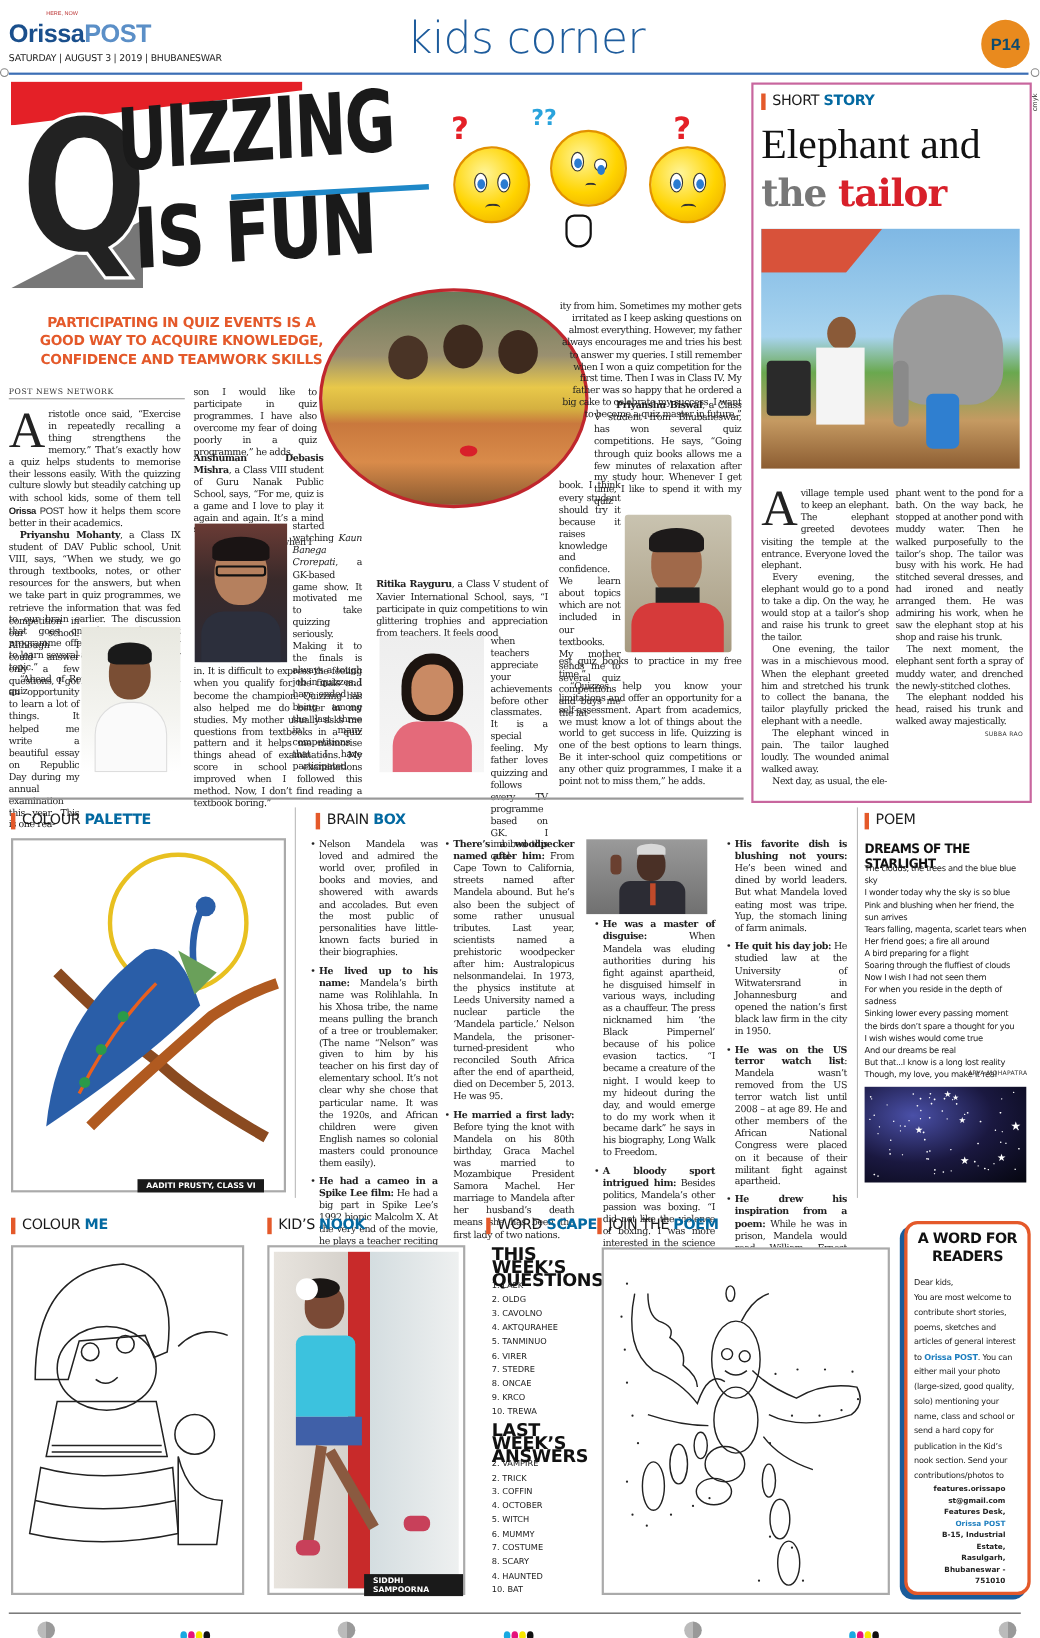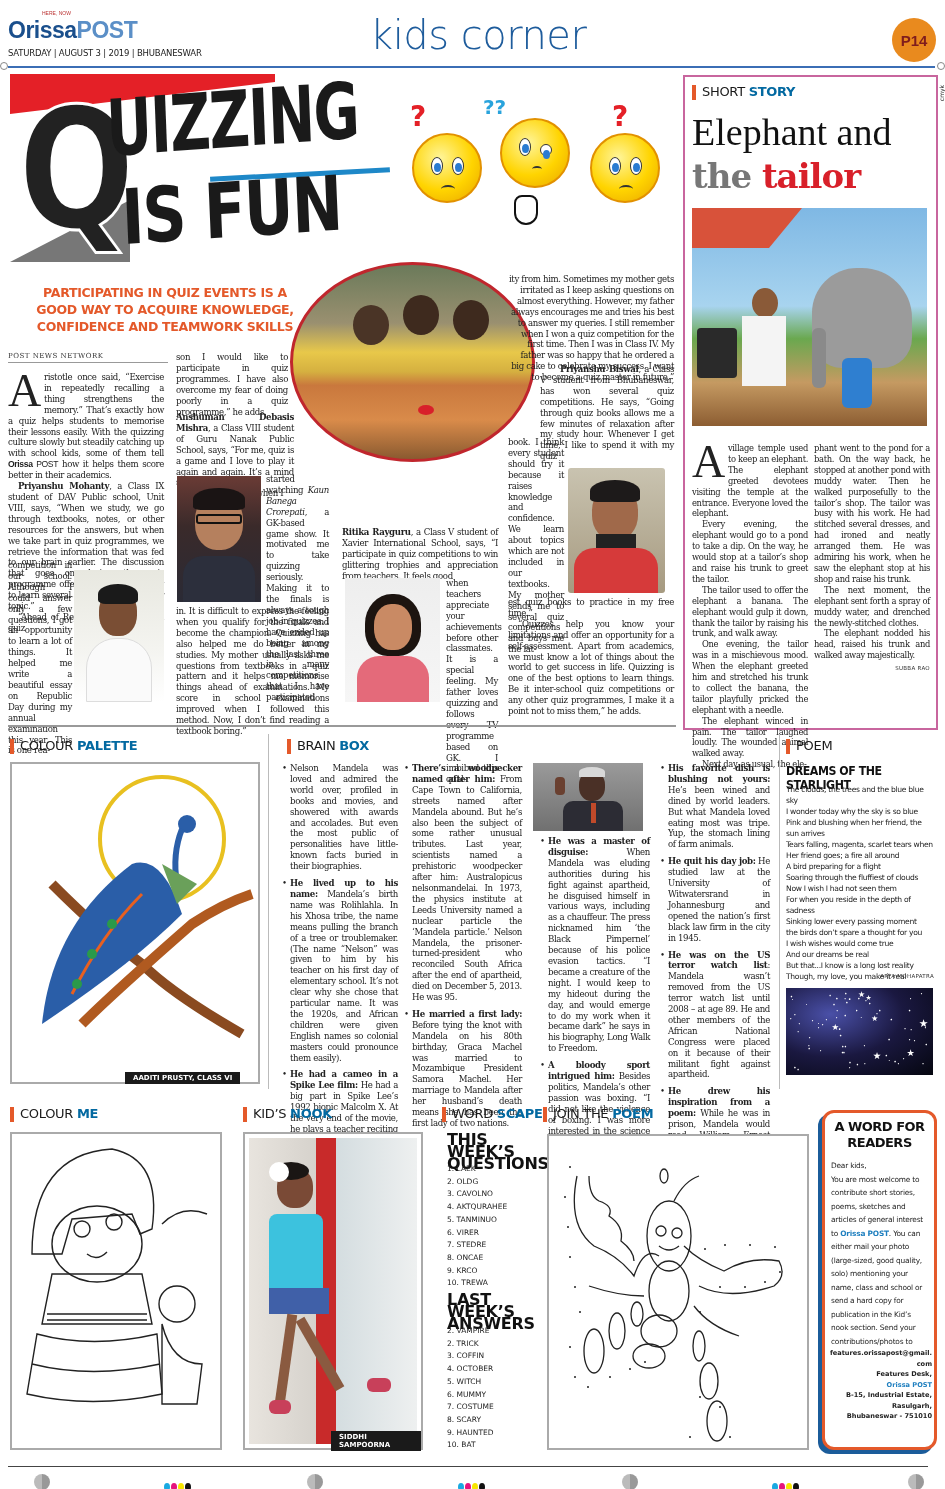--- a/index.html
+++ b/index.html
@@ -5,21 +5,21 @@
 *{box-sizing:border-box;margin:0;padding:0}
 body{width:945px;height:1489px;background:#fff;position:relative;overflow:hidden;font-family:"DejaVu Serif",serif;color:#222}
 .abs{position:absolute}
 .sans{font-family:"Liberation Sans",sans-serif}
 
 #logo{left:8px;top:17px;font-family:"Liberation Sans",sans-serif;font-weight:bold;font-size:23px;letter-spacing:-0.5px;color:#1a4f8c}
 #logo .post{color:#5b8fc7}
 #logo .tag{position:absolute;left:34px;top:-7px;font-size:5px;color:#b33;font-weight:normal;letter-spacing:0}
 #dateline{left:8px;top:48px;font-family:"DejaVu Sans",sans-serif;font-size:8.5px;letter-spacing:-0.2px;color:#222}
 #section-title{left:370px;top:12px;font-family:"DejaVu Sans",sans-serif;font-weight:300;font-size:40px;color:#1e5c9c;letter-spacing:-0.5px}
-#page-badge{left:892px;top:18px;width:44px;height:44px;border-radius:50%;background:#e98a1e;color:#7f1d1d;font-family:"Liberation Sans",sans-serif;font-weight:bold;font-size:15px;display:flex;align-items:center;justify-content:center}
+#page-badge{left:892px;top:18px;width:44px;height:44px;border-radius:50%;background:#e98a1e;color:#0c4a6e;font-family:"Liberation Sans",sans-serif;font-weight:bold;font-size:15px;display:flex;align-items:center;justify-content:center}
 #header-rule{left:8px;top:66px;width:927px;height:2px;background:#3b6eb5}
 
 #red-banner{left:10px;top:74px;width:265px;height:40px;background:#e42027;clip-path:polygon(0 0,100% 0,100% 20%,0 100%)}
 #gray-wedge{left:10px;top:200px;width:120px;height:62px;background:#777;clip-path:polygon(100% 0,100% 100%,0 100%)}
 #q-letter{left:18px;top:86px;font-family:"DejaVu Sans",sans-serif;font-weight:bold;font-size:168px;line-height:1;color:#222;-webkit-text-stroke:3px #fff;transform:scaleX(0.82);transform-origin:left top}
 #headline-1{left:105px;top:90px;font-family:"DejaVu Sans",sans-serif;font-weight:bold;font-size:78px;line-height:1;color:#1a1a1a;transform:scaleX(0.72) rotate(-3deg);transform-origin:left top;letter-spacing:-2px}
 #headline-2{left:120px;top:180px;font-family:"DejaVu Sans",sans-serif;font-weight:bold;font-size:76px;line-height:1;color:#1a1a1a;transform:scaleX(0.8) rotate(-3deg);transform-origin:left top;letter-spacing:-2px}
 #blue-stripe{left:210px;top:172px;width:180px;height:5px;background:#1e88c8;transform:rotate(-3deg)}
 .emoji{width:70px;height:70px;border-radius:50%;background:radial-gradient(circle at 40% 35%,#fff59a,#ffd400 55%,#e8a400);border:2px solid #e29100}
 .emoji .eye{position:absolute;width:12px;height:18px;background:#fff;border:1px solid #333;border-radius:50%;top:22px}
@@ -52,21 +52,21 @@
 #poem-title{left:786px;top:764px;font-family:"DejaVu Sans",sans-serif;font-weight:bold;font-size:12px;color:#111;letter-spacing:-0.5px;transform:scaleX(0.92);transform-origin:left}
 .poem-line{font-family:"DejaVu Sans",sans-serif;font-size:7.6px;line-height:11px;color:#222;letter-spacing:-0.3px}
 .small-caps{font-family:"DejaVu Sans",sans-serif;font-size:5.5px;letter-spacing:0.3px;color:#333}
 #stars{left:786px;top:988px;width:147px;height:87px;background:radial-gradient(ellipse at 30% 30%,#4a50a8,#1a1840 50%,#05060f 100%);overflow:hidden}
 .star{position:absolute;color:#fff;font-size:8px;line-height:1}
 .wordhead{font-family:"DejaVu Sans",sans-serif;font-weight:bold;font-size:16px;line-height:12px;color:#111;letter-spacing:-0.3px}
 .wordlist{font-family:"DejaVu Sans",sans-serif;font-size:7.5px;line-height:12.7px;color:#222}
 #readers-box{left:822px;top:1110px;width:115px;height:340px;border:3px solid #e4592a;border-radius:12px;box-shadow:-4px 4px 0 #1b5c9a;background:#fff}
 #readers-title{text-align:center;font-family:"DejaVu Sans",sans-serif;font-weight:bold;font-size:13px;line-height:16px;color:#111;margin-top:6px;letter-spacing:-0.5px}
 .readers-txt{font-family:"DejaVu Sans",sans-serif;font-size:7.4px;line-height:13.5px;color:#222;padding:0 6px;letter-spacing:-0.2px}
-.readers-addr{font-family:"DejaVu Sans",sans-serif;font-weight:bold;font-size:6.6px;line-height:10.5px;text-align:right;padding:0 2px;color:#222}
+.readers-addr{font-family:"DejaVu Sans",sans-serif;font-weight:bold;font-size:6.6px;line-height:10.5px;text-align:right;padding:0 20px;color:#222}
 .blue-b{color:#1f7fbf;font-weight:bold}
 
 #footer-rule{left:8px;top:1466px;width:920px;height:1px;background:#444}
 .reg-dot{width:16px;height:16px;border-radius:50%;background:linear-gradient(90deg,#bbb 50%,#999 50%)}
 .cmyk span{display:inline-block;width:6px;height:8px;border-radius:50%;margin-right:1px}
 #side-cmyk{font-family:"DejaVu Sans",sans-serif;font-size:6px;writing-mode:vertical-rl;transform:rotate(180deg)}
 .vrule{background:#bbb;width:1px}
 </style>
 </head>
 <body>
@@ -184,21 +184,20 @@
   <div style="position:absolute;left:120px;top:60px;width:100px;height:100px;border-radius:45% 50% 30% 30%;background:#9b9b9b"></div>
   <div style="position:absolute;left:120px;top:120px;width:14px;height:60px;background:#8a8a8a;border-radius:6px"></div>
   <div style="position:absolute;left:60px;top:80px;width:26px;height:30px;border-radius:50%;background:#8a5a38"></div>
   <div style="position:absolute;left:50px;top:108px;width:44px;height:70px;background:#f4f4f4"></div>
   <div style="position:absolute;left:150px;top:150px;width:30px;height:50px;background:#2f7fd0;border-radius:6px"></div>
   <div style="position:absolute;left:5px;top:120px;width:40px;height:50px;background:#2a2a2a;border-radius:4px"></div>
 </div>
 <div class="abs txt" style="left:692px;top:443px;width:116px;font-size:8.4px">
   <span class="dropcap">A</span><span> village temple used to keep an elephant. The elephant greeted devotees visiting the temple at the entrance. Everyone loved the elephant.</span>
   <div style="text-indent:10px">Every evening, the elephant would go to a pond to take a dip. On the way, he would stop at a tailor’s shop and raise his trunk to greet the tailor.</div>
-  <div style="text-indent:10px">The tailor used to offer the elephant a banana. The elephant would gulp it down, thank the tailor by raising his trunk, and walk away.</div>
   <div style="text-indent:10px">One evening, the tailor was in a mischievous mood. When the elephant greeted him and stretched his trunk to collect the banana, the tailor playfully pricked the elephant with a needle.</div>
   <div style="text-indent:10px">The elephant winced in pain. The tailor laughed loudly. The wounded animal walked away.</div>
   <div style="text-indent:10px">Next day, as usual, the ele-</div>
 </div>
 <div class="abs txt" style="left:814px;top:443px;width:116px;font-size:8.4px">
   <div>phant went to the pond for a bath. On the way back, he stopped at another pond with muddy water. Then he walked purposefully to the tailor’s shop. The tailor was busy with his work. He had stitched several dresses, and had ironed and neatly arranged them. He was admiring his work, when he saw the elephant stop at his shop and raise his trunk.</div>
   <div style="text-indent:10px">The next moment, the elephant sent forth a spray of muddy water, and drenched the newly-stitched clothes.</div>
   <div style="text-indent:10px">The elephant nodded his head, raised his trunk and walked away majestically.</div>
   <div class="small-caps" style="text-align:right;margin-top:2px">SUBBA RAO</div>
 </div>
@@ -241,21 +240,21 @@
   <div style="position:absolute;left:30px;top:38px;width:60px;height:30px;background:#2c2c34;border-radius:10px 10px 0 0"></div>
   <div style="position:absolute;left:58px;top:40px;width:5px;height:20px;background:#c04a2a"></div>
   <div style="position:absolute;left:22px;top:14px;width:10px;height:18px;background:#6a4030;border-radius:4px"></div>
 </div>
 <div class="abs txt" id="bb-col3" style="left:540px;top:836px;width:110px">
     <div style="position: relative; padding-left: 8px; margin-bottom: 6px;"><span style="position: absolute; left: 0px; top: 0px;">•</span><b>He was a master of disguise:</b><span> When Mandela was eluding authorities during his fight against apartheid, he disguised himself in various ways, including as a chauffeur. The press nicknamed him ‘the Black Pimpernel’ because of his police evasion tactics. “I became a creature of the night. I would keep to my hideout during the day, and would emerge to do my work when it became dark” he says in his biography, Long Walk to Freedom.</span></div>
     <div style="position: relative; padding-left: 8px; margin-bottom: 6px;"><span style="position: absolute; left: 0px; top: 0px;">•</span><b>A bloody sport intrigued him:</b><span> Besides politics, Mandela’s other passion was boxing. “I did not like the violence of boxing. I was more interested in the science of it - how you move your body to protect yourself, how you use a plan to attack and retreat, and how you pace yourself through a fight,” he says in his biography.</span></div>
   </div>
 <div class="abs txt" id="bb-col4" style="left:660px;top:763px;width:110px">
     <div style="position: relative; padding-left: 8px; margin-bottom: 6px;"><span style="position: absolute; left: 0px; top: 0px;">•</span><b>His favorite dish is blushing not yours:</b><span> He’s been wined and dined by world leaders. But what Mandela loved eating most was tripe. Yup, the stomach lining of farm animals.</span></div>
-    <div style="position: relative; padding-left: 8px; margin-bottom: 6px;"><span style="position: absolute; left: 0px; top: 0px;">•</span><b>He quit his day job:</b><span> He studied law at the University of Witwatersrand in Johannesburg and opened the nation’s first black law firm in the city in 1945.</span></div>
+    <div style="position: relative; padding-left: 8px; margin-bottom: 6px;"><span style="position: absolute; left: 0px; top: 0px;">•</span><b>He quit his day job:</b><span> He studied law at the University of Witwatersrand in Johannesburg and opened the nation’s first black law firm in the city in 1950.</span></div>
     <div style="position: relative; padding-left: 8px; margin-bottom: 6px;"><span style="position: absolute; left: 0px; top: 0px;">•</span><b>He was on the US terror watch list</b><span>: Mandela wasn’t removed from the US terror watch list until 2008 – at age 89. He and other members of the African National Congress were placed on it because of their militant fight against apartheid.</span></div>
     <div style="position: relative; padding-left: 8px; margin-bottom: 6px;"><span style="position: absolute; left: 0px; top: 0px;">•</span><b>He drew his inspiration from a poem:</b><span> While he was in prison, Mandela would read William Ernest Henley’s Invictus to fellow prisoners. The poem, about never giving up, resonated with Mandela for its lines ‘I am the master of my fate. I am the captain of my soul.’ You may know it from the movie by the same name.</span></div>
   </div>
 
 <div class="vrule abs" style="left:779px;top:734px;height:355px"></div>
 <div class="sec-label" style="left:786px;top:738px"><span>POEM</span></div>
 <div class="abs" id="poem-title">DREAMS OF THE STARLIGHT</div>
 <div class="abs" id="poem-lines" style="left:786px;top:784px;width:150px">
     <div class="poem-line">The clouds, the trees and the blue blue sky</div>
     <div class="poem-line">I wonder today why the sky is so blue</div>
@@ -398,21 +397,21 @@
 <div class="abs wordhead" style="left:447px;top:1294px;width:90px">LAST WEEK’S ANSWERS</div>
 <div class="abs wordlist" id="wa" style="left:447px;top:1325px;width:90px">
     <div>2. VAMPIRE</div>
     <div>2. TRICK</div>
     <div>3. COFFIN</div>
     <div>4. OCTOBER</div>
     <div>5. WITCH</div>
     <div>6. MUMMY</div>
     <div>7. COSTUME</div>
     <div>8. SCARY</div>
-    <div>9. HAUNTED</div>
+    <div>4. HAUNTED</div>
     <div>10. BAT</div>
   </div>
 
 <div class="sec-label" style="left:543px;top:1106px"><span>JOIN THE</span> <span class="accent">POEM</span></div>
 <div class="abs frame" style="left:547px;top:1134px;width:262px;height:316px">
   <svg width="258" height="312" fill="none" stroke="#222" stroke-width="1.3">
     <path d="M 28 40 Q 18 90 45 110 Q 70 120 85 140 Q 95 110 110 120"></path>
     <path d="M 40 40 Q 40 60 50 65 Q 65 70 60 80 Q 75 90 72 105 Q 85 115 85 125"></path>
     <ellipse cx="120" cy="100" rx="22" ry="35"></ellipse>
     <circle cx="112" cy="95" r="5"></circle>

